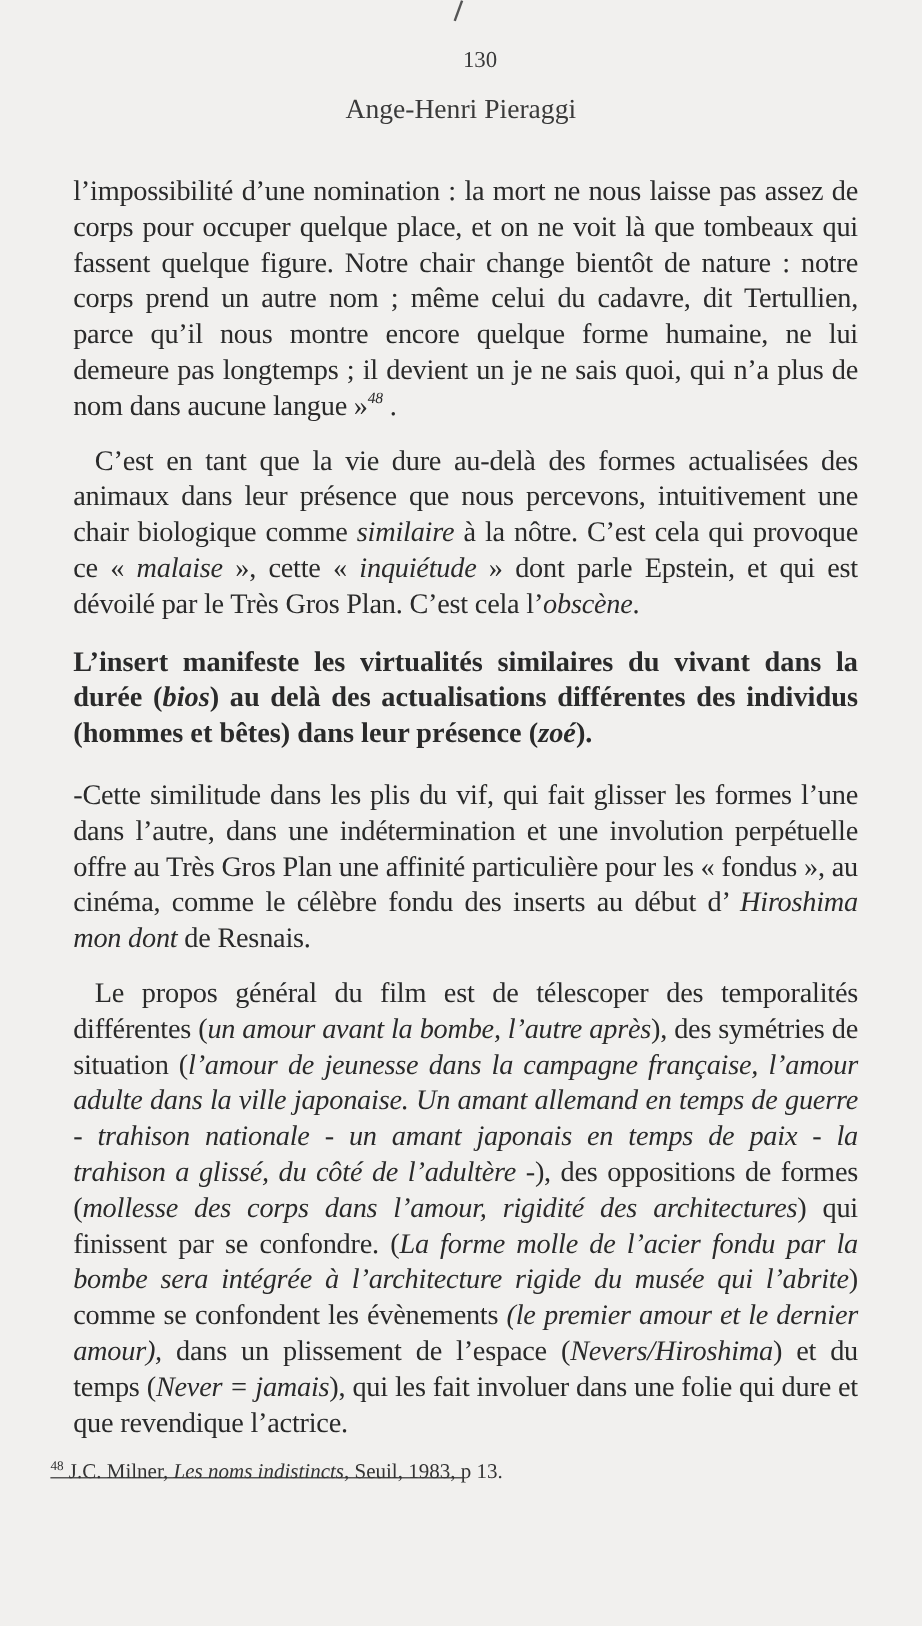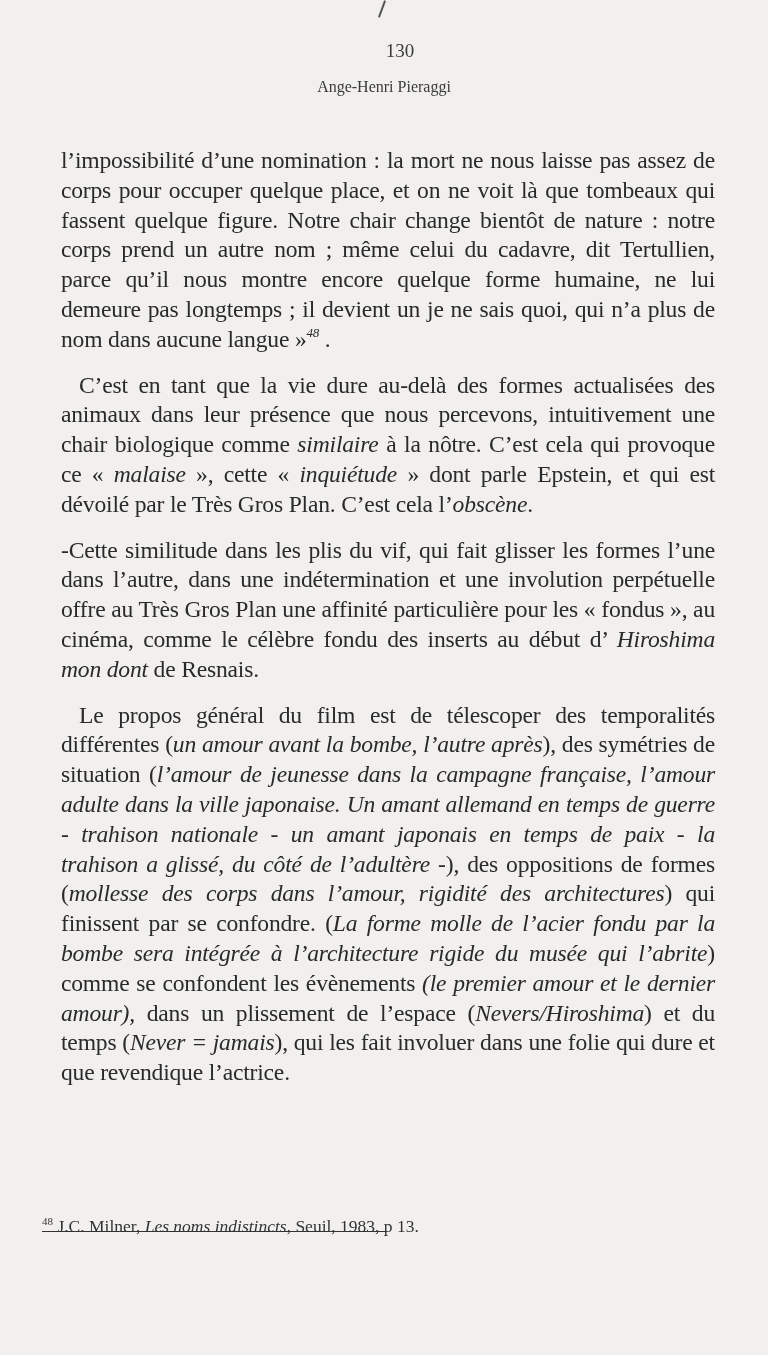--- a/index.html
+++ b/index.html
@@ -9,21 +9,21 @@
       position: relative;
       font-family: "Liberation Serif", "DejaVu Serif", serif;
       color: #2a2a2a;
     }
     .page-number {
       position: absolute; top: 40px; left: 16px; width: 768px;
       text-align: center; font-size: 19px; color: #3a3a3a;
     }
     .running-head {
       position: absolute; top: 78px; left: 0; width: 768px;
-      text-align: center; font-size: 16px; color: #3a3a3a;
+      text-align: center; font-size: 23px; color: #3a3a3a;
     }
     .body-text {
       position: absolute; left: 45px; width: 686px; top: 130px;
       font-size: 23.6px; line-height: 29.8px;
       text-align: justify;
       letter-spacing: -0.2px;
     }
     .body-text p { margin: 16px; }
     .indent { text-indent: 18px; }
     .gap { margin-top: 22px !important; }
@@ -54,20 +54,21 @@
 <div class="scan-mark"></div>
 
 <div class="page-number">130</div>
 <div class="running-head">Ange-Henri Pieraggi</div>
 
 <div class="body-text">
   <p><span>l’impossibilité d’une nomination : la mort ne nous laisse pas assez de corps pour occuper quelque place, et on ne voit là que tombeaux qui fassent quelque figure. Notre chair change bientôt de nature : notre corps prend un autre nom ; même celui du cadavre, dit Tertullien, parce qu’il nous montre encore quelque forme humaine, ne lui demeure pas longtemps ; il devient un je ne sais quoi, qui n’a plus de nom dans aucune langue »</span><sup>48</sup><span> .</span></p>
 
   <p class="indent"><span>C’est en tant que la vie dure au-delà des formes actualisées des animaux dans leur présence que nous percevons, intuitivement une chair biologique comme </span><em>similaire</em><span> à la nôtre. C’est cela qui provoque ce « </span><em>malaise</em><span> », cette « </span><em>inquiétude</em><span> » dont parle Epstein, et qui est dévoilé par le Très Gros Plan. C’est cela l’</span><em>obscène</em><span>.</span></p>
 
+  <p class="heading gap"><span>L’insert manifeste les virtualités similaires du vivant dans la durée  (</span><em>bios</em><span>) au delà des actualisations différentes des individus (hommes et bêtes) dans leur présence (</span><em>zoé</em><span>).</span></p>
 
   <p><span>-Cette similitude dans les plis du vif, qui fait glisser les formes l’une dans l’autre, dans une indétermination et une involution perpétuelle offre au Très Gros Plan une affinité particulière pour les « fondus », au cinéma, comme le célèbre fondu des inserts au début d’ </span><em>Hiroshima mon dont</em><span> de Resnais.</span></p>
 
   <p class="indent"><span>Le propos général du film est de télescoper des temporalités différentes (</span><em>un amour avant la  bombe, l’autre après</em><span>), des symétries de situation (</span><em>l’amour de jeunesse dans la campagne française, l’amour adulte dans la ville japonaise. Un amant allemand en temps de guerre - trahison nationale -  un amant japonais en temps de paix - la trahison a glissé, du côté de l’adultère</em><span> -), des oppositions de formes (</span><em>mollesse des corps dans l’amour, rigidité des architectures</em><span>) qui finissent par se confondre. (</span><em>La forme molle de l’acier fondu par la bombe sera intégrée à l’architecture rigide du musée qui l’abrite</em><span>) comme se confondent les évènements </span><em>(le premier amour et le dernier amour),</em><span> dans un plissement de l’espace (</span><em>Nevers/Hiroshima</em><span>) et du temps (</span><em>Never = jamais</em><span>), qui les fait involuer dans une folie qui dure et que revendique l’actrice.</span></p>
 </div>
 
 <div class="footnote-rule"></div>
 <div class="footnote"><sup>48</sup><span> J.C. Milner, </span><em>Les noms indistincts</em><span>, Seuil, 1983, p 13.</span></div>
 
 </body></html>

